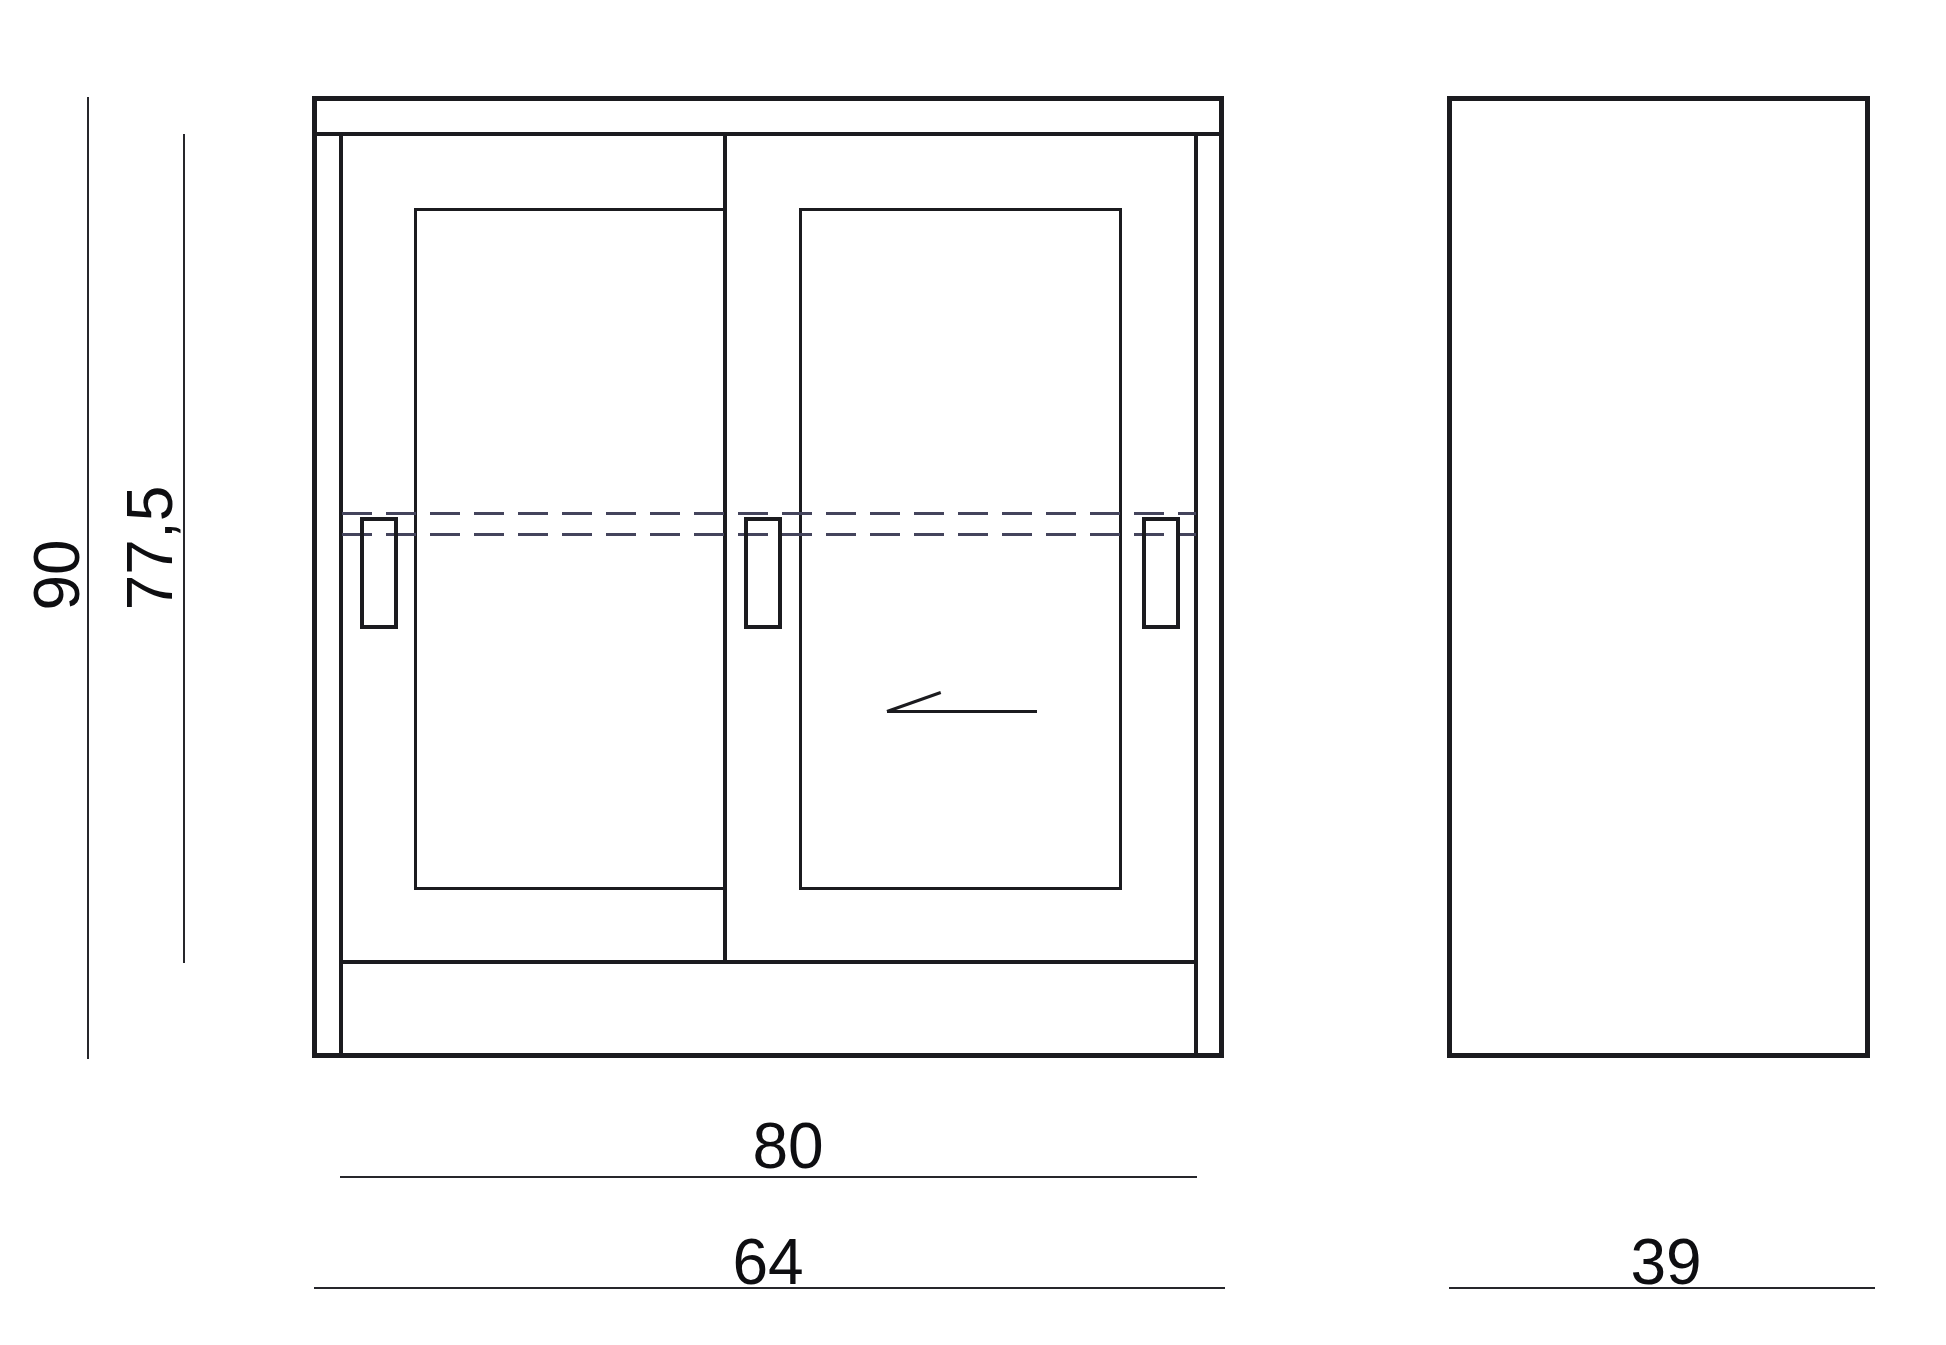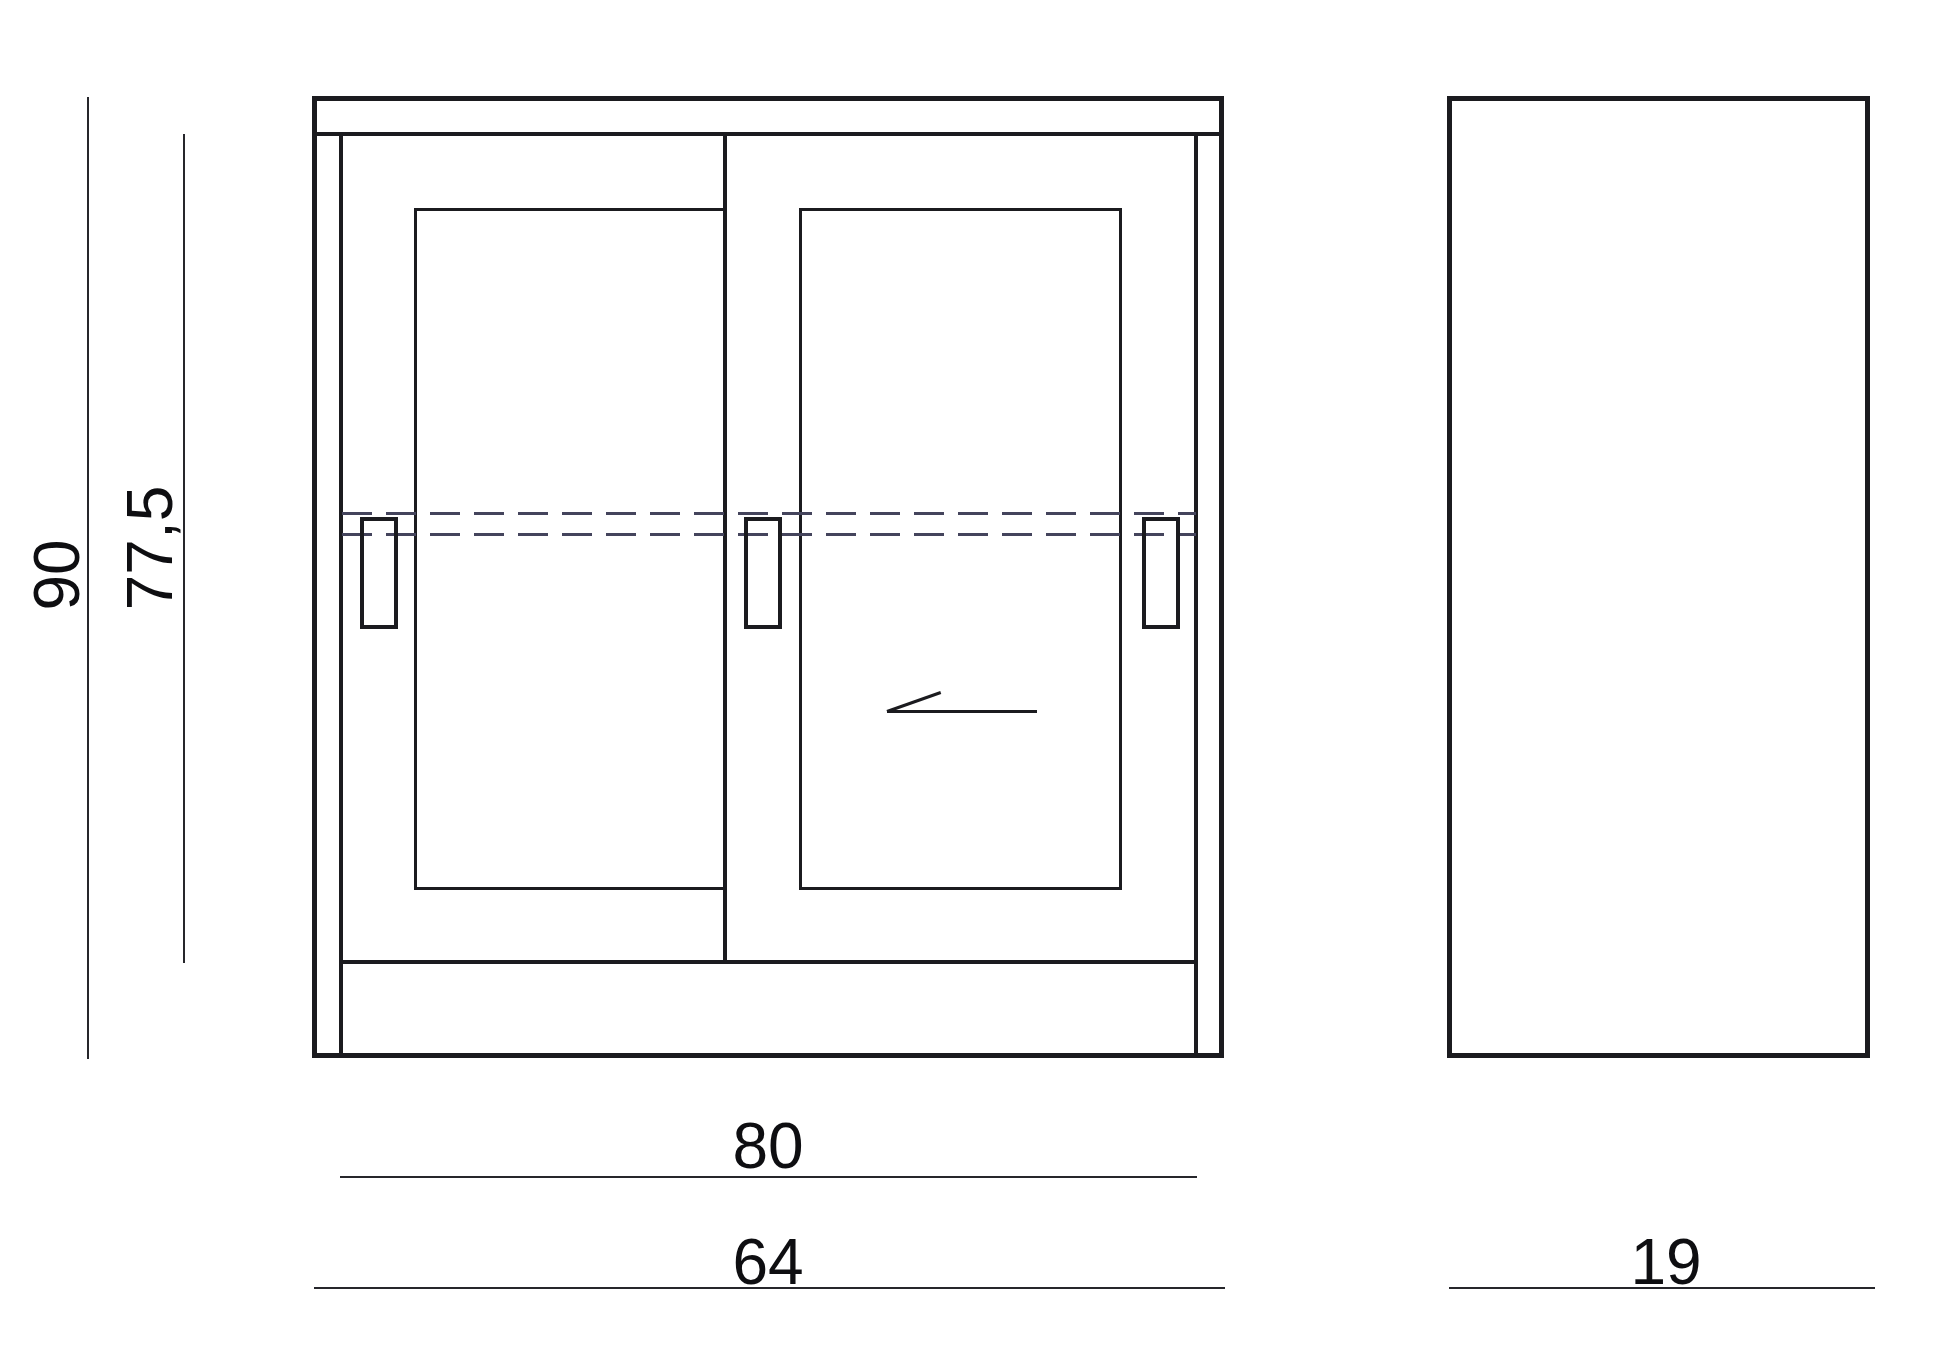--- a/index.html
+++ b/index.html
@@ -84,22 +84,22 @@
 
   <div>
 
     <div class="dimline" style="left:87px;top:97px;width:2px;height:962px;"></div>
     <div class="dim-label rot" style="left:57px;top:575px;">90</div>
 
     <div class="dimline" style="left:183px;top:134px;width:2px;height:829px;"></div>
     <div class="dim-label rot" style="left:150px;top:548px;">77,5</div>
 
     <div class="dimline" style="left:340px;top:1176px;width:857px;height:2px;"></div>
-    <div class="dim-label" style="left:768px;top:1146px;">80</div>
+    <div class="dim-label" style="left:788px;top:1146px;">80</div>
 
     <div class="dimline" style="left:314px;top:1287px;width:911px;height:2px;"></div>
     <div class="dim-label" style="left:768px;top:1262px;">64</div>
 
     <div class="dimline" style="left:1449px;top:1287px;width:426px;height:2px;"></div>
-    <div class="dim-label" style="left:1666px;top:1262px;">19</div>
+    <div class="dim-label" style="left:1666px;top:1262px;">39</div>
   </div>
 
 </div>
 
 </body></html>

